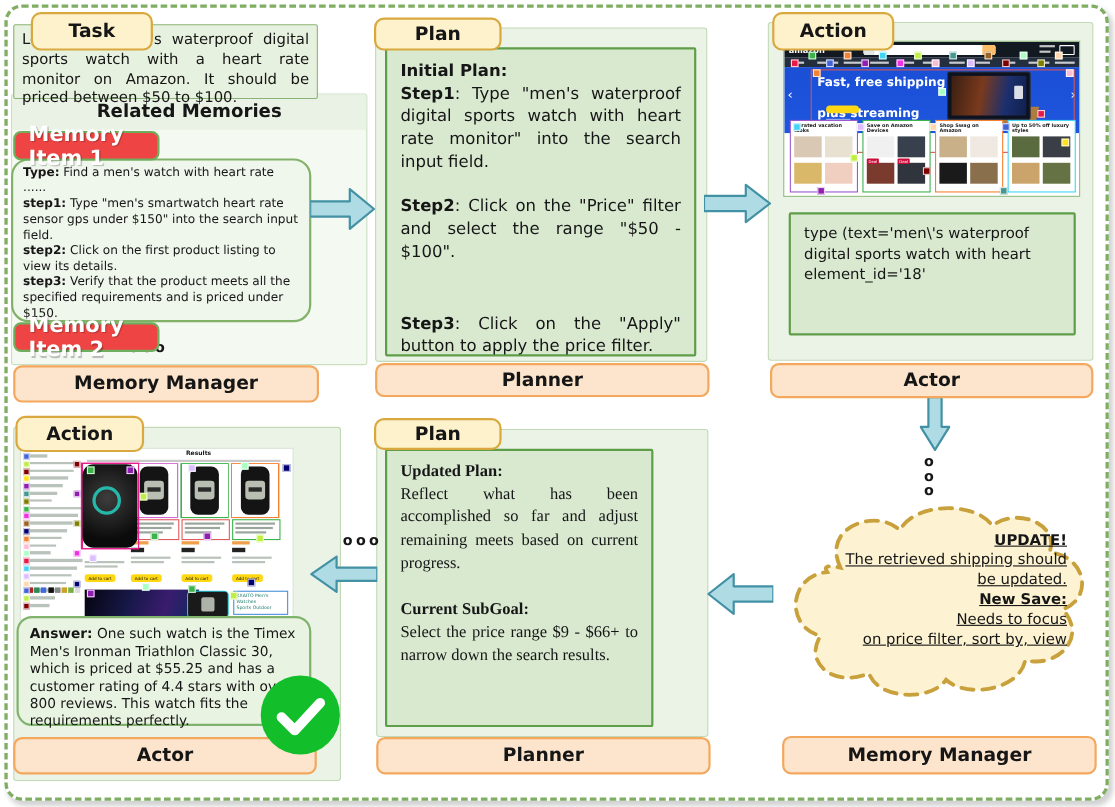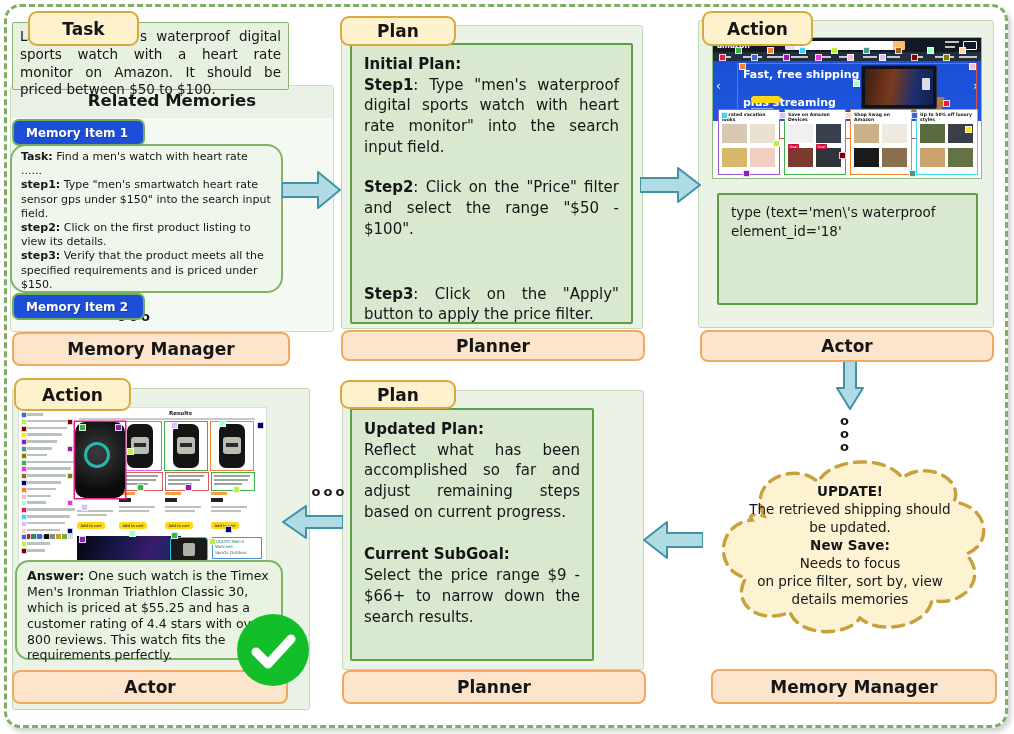--- a/index.html
+++ b/index.html
@@ -8,22 +8,22 @@
   .outer{position:absolute;left:4px;top:4px;width:998px;height:718px;border:3px dashed #7fae63;
     border-radius:16px;box-shadow:3px 4px 5px rgba(0,0,0,.18);}
   
   .panel{position:absolute;background:#eaf3e6;border:1px solid #c2d9b6;border-radius:3px;}
   .tab{position:absolute;background:#fdf2cb;border:2.5px solid #d9a93f;border-radius:9px;
     display:flex;align-items:center;justify-content:center;font-weight:bold;font-size:17px;z-index:6;}
   .footer{position:absolute;background:#fce5cc;border:2px solid #f3a85e;border-radius:8px;
     display:flex;align-items:center;justify-content:center;font-weight:bold;font-size:17px;z-index:5;}
   .inner{position:absolute;background:#d9e9d0;border:2px solid #5f9e49;border-radius:2px;
     padding:9px 12px;font-size:15px;line-height:1.38;box-sizing:border-box;}
-  .badge{position:absolute;background:#1d4ed8;border:2px solid #6fae5c;border-radius:7px;color:#fff;
-    font-weight:bold;font-size:12px;display:flex;align-items:center;padding-left:12px;z-index:4;
+  .badge{position:absolute;background:#ef4444;border:2px solid #6fae5c;border-radius:7px;color:#fff;
+    font-weight:bold;font-size:19px;display:flex;align-items:center;padding-left:12px;z-index:4;
     text-shadow:1px 1px 1px rgba(0,0,0,.25);box-sizing:border-box;}
   .ooo{position:absolute;font-weight:bold;font-size:13px;letter-spacing:3px;text-align:center;}
   .ooo.vert{letter-spacing:0;width:1ch;word-break:break-all;line-height:13px;font-size:13px;}
   .arrow{position:absolute;z-index:3;}
   .ph{font-weight:bold;}
   .ps{margin:0;text-align:justify;}
   .chip{position:absolute;display:block;border:0.5px solid rgba(255,255,255,.8);z-index:3;}
   .dbar{position:absolute;display:block;}
   
   .pA{left:10px;top:85px;width:322px;height:245px;background:#f4f9f1;border-color:#cadfc0;}
@@ -51,28 +51,28 @@
   
   .pC{left:698px;top:20px;width:294px;height:306px;}
   .tabActionT{left:702px;top:11px;width:107px;height:31px;}
   .shot{position:absolute;background:#fff;overflow:hidden;z-index:3;}
   .shotC{left:712px;top:37px;width:268px;height:140px;border:1.5px solid #8fbc7f;}
   .codeC{left:717px;top:193px;width:261px;height:112px;font-size:13.5px;line-height:1.42;padding:8px 12px;}
   .fC{left:700px;top:330px;width:290px;height:28px;}
   .oooC{left:840px;top:414px;}
   
   .cloudwrap{position:absolute;left:702px;top:452px;width:296px;height:192px;z-index:2;}
-  .cloudtxt{position:absolute;left:730px;top:482px;width:240px;text-align:center;font-size:13.5px;
-    line-height:18px;z-index:3;}
+  .cloudtxt{position:absolute;left:730px;top:482px;width:240px;text-align:right;font-size:13.5px;
+    line-height:18px;z-index:3;text-decoration:underline;}
   .cloudtxt .b{font-weight:bold;}
   .fF{left:711px;top:669px;width:282px;height:31px;}
   
   .pD{left:342px;top:390px;width:300px;height:278px;}
   .tabPlanB{left:340px;top:380px;width:112px;height:25px;}
-  .innerD{left:350px;top:408px;width:244px;height:253px;}
+  .innerD{left:350px;top:408px;width:244px;height:253px;font-family:Liberation Serif, serif;}
   .innerD .g{height:22px;}
   .fD{left:342px;top:670px;width:300px;height:30px;}
   .oooD{left:302px;top:484px;width:55px;}
   
   .pE{left:12px;top:388px;width:296px;height:320px;}
   .tabActionB{left:14px;top:378px;width:113px;height:29px;}
   .shotE{left:18px;top:407px;width:247px;height:155px;border:1px solid #d7e2d2;}
   .answer{position:absolute;left:15px;top:560px;width:268px;height:100px;background:#e9f3e2;
     border:2px solid #7fb36b;border-radius:14px;padding:6px 10px;font-size:12.5px;line-height:1.27;
     box-sizing:border-box;z-index:4;}
@@ -159,21 +159,21 @@
   <div class="outer"></div>
 
   <div class="panel pA">
     <div class="rmstrip"></div>
     <div class="rmhead">Related Memories</div>
   </div>
   <div class="tab tabTask">Task</div>
   <div class="task-box">Look for a men's waterproof digital sports watch with a heart  rate monitor on Amazon. It should be priced between $50 to $100.</div>
   <div class="badge bdg1">Memory Item 1</div>
   <div class="membox">
-    <p><b>Task:</b> <span>Find a men's watch with heart rate ......</span></p>
+    <p><b>Type:</b> <span>Find a men's watch with heart rate ......</span></p>
     <p><b>step1:</b> <span>Type "men's smartwatch heart rate sensor gps under $150" into the search input field.</span></p>
     <p><b>step2:</b> <span>Click on the first product listing to view its details.</span></p>
     <p><b>step3:</b> <span>Verify that the product meets all the specified requirements and is priced under $150.</span></p>
   </div>
   <div class="badge bdg2">Memory Item 2</div>
   <div class="ooo oooA">ooo</div>
   <div class="footer fA">Memory Manager</div>
 
   <svg class="arrow" style="left:282px;top:170px" width="60" height="40">
     <polygon points="0,13 36,13 36,2 58,20 36,38 36,27 0,27" fill="#aedbe4" stroke="#4391a4" stroke-width="2" stroke-linejoin="round"></polygon>
@@ -303,20 +303,21 @@
         <i class="chip" style="left: 60px; top: 102px; width: 5px; height: 5px; background: rgb(191, 239, 69);"></i>
         <i class="chip" style="left: 126px; top: 114px; width: 5px; height: 5px; background: rgb(128, 0, 0);"></i>
         <i class="chip" style="left: 252px; top: 88px; width: 5px; height: 5px; background: rgb(255, 225, 25);"></i>
         <i class="chip" style="left: 30px; top: 132px; width: 5px; height: 5px; background: rgb(145, 30, 180);"></i>
         <i class="chip" style="left: 196px; top: 132px; width: 5px; height: 5px; background: rgb(70, 153, 144);"></i>
       </div>
   </div>
 
   <div class="inner codeC">
     <div>type (text='men\'s waterproof</div>
+    <div>digital sports watch with heart</div>
     <div>element_id='18'</div>
   </div>
   <div class="footer fC">Actor</div>
 
   <svg class="arrow" style="left:836px;top:361px" width="28" height="50">
     <polygon points="8,0 20,0 20,27 27,27 14,48 1,27 8,27" fill="#aedbe4" stroke="#4391a4" stroke-width="2" stroke-linejoin="round"></polygon>
   </svg>
   <div class="ooo vert oooC">ooo</div>
 
   <div class="cloudwrap">
@@ -327,33 +328,32 @@
                C 46,62 52,62 62,64 Z" fill="#fdf3d2" stroke="#c8a13c" stroke-width="3.5" stroke-dasharray="11 8" stroke-linecap="round"></path>
     </svg>
   </div>
   <div class="cloudtxt">
     <div class="b">UPDATE!</div>
     <div>The retrieved shipping should</div>
     <div>be updated.</div>
     <div class="b">New Save:</div>
     <div>Needs to focus</div>
     <div>on price filter, sort by, view</div>
-    <div>details memories</div>
   </div>
   <div class="footer fF">Memory Manager</div>
 
   <svg class="arrow" style="left:640px;top:519px" width="63" height="42">
     <polygon points="63,14 27,14 27,3 4,21 27,39 27,28 63,28" fill="#aedbe4" stroke="#4391a4" stroke-width="2" stroke-linejoin="round"></polygon>
   </svg>
 
   <div class="panel pD"></div>
   <div class="tab tabPlanB">Plan</div>
   <div class="inner innerD">
     <div class="ph">Updated Plan:</div>
-    <p class="ps">Reflect what has been accomplished so far and adjust remaining steps based on current progress.</p>
+    <p class="ps">Reflect what has been accomplished so far and adjust remaining meets based on current progress.</p>
     <div class="g"></div>
     <div class="ph">Current SubGoal:</div>
     <p class="ps">Select the price range $9 - $66+ to narrow down the search results.</p>
   </div>
   <div class="footer fD">Planner</div>
 
   <div class="ooo oooD">ooo</div>
   <svg class="arrow" style="left:280px;top:504px" width="63" height="36">
     <polygon points="63,12 26,12 26,2 3,18 26,34 26,24 63,24" fill="#aedbe4" stroke="#4391a4" stroke-width="2" stroke-linejoin="round"></polygon>
   </svg>

